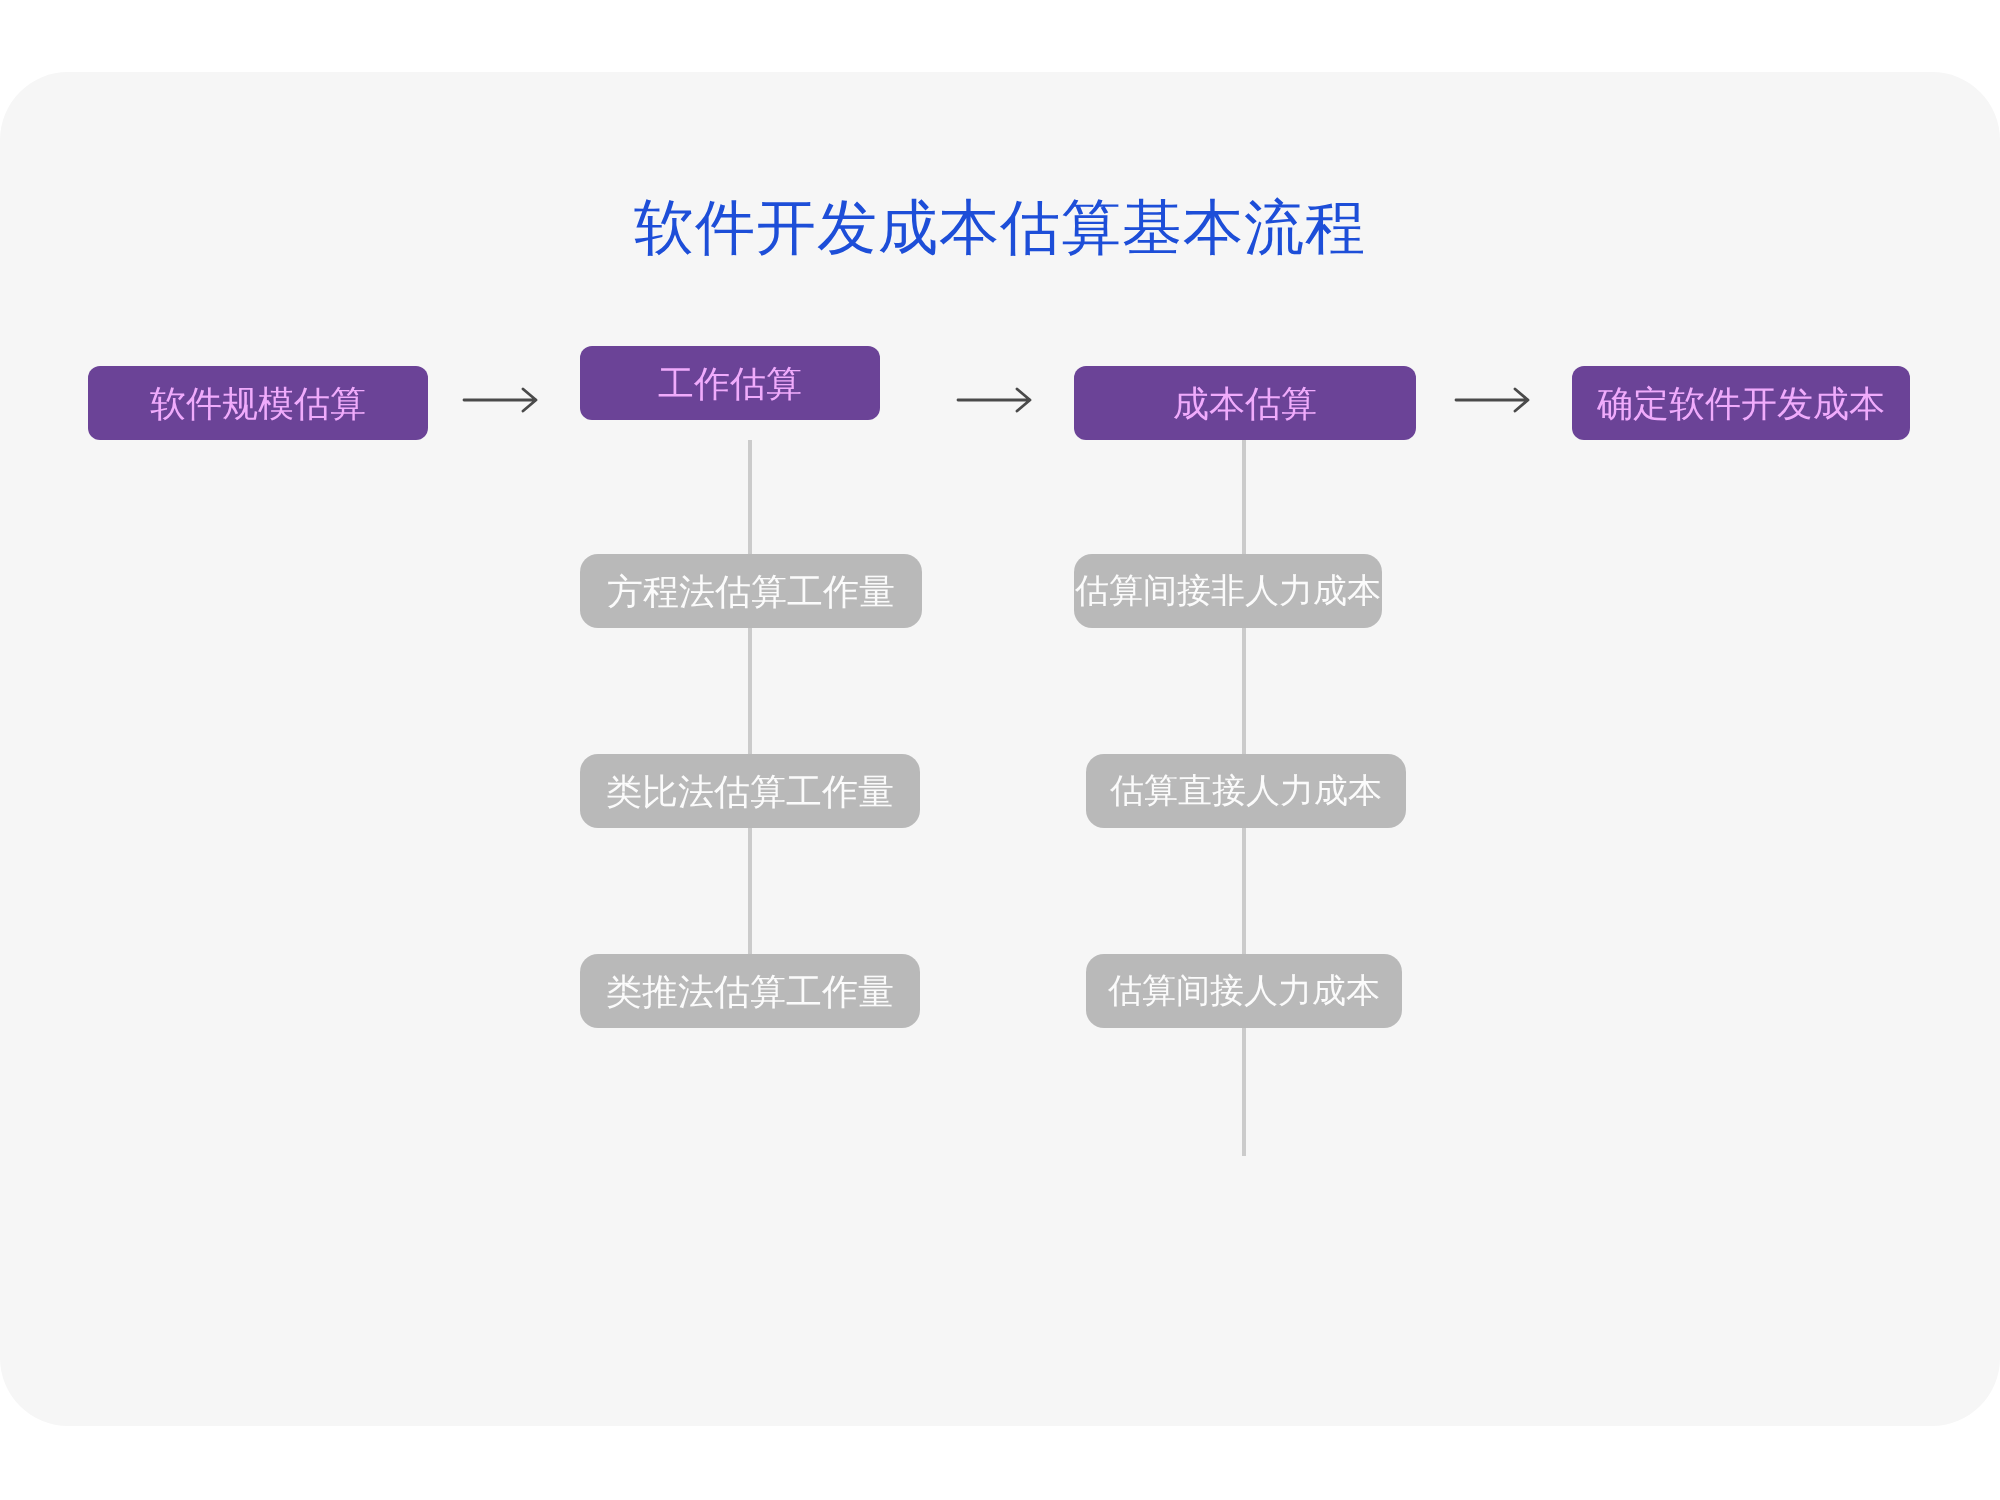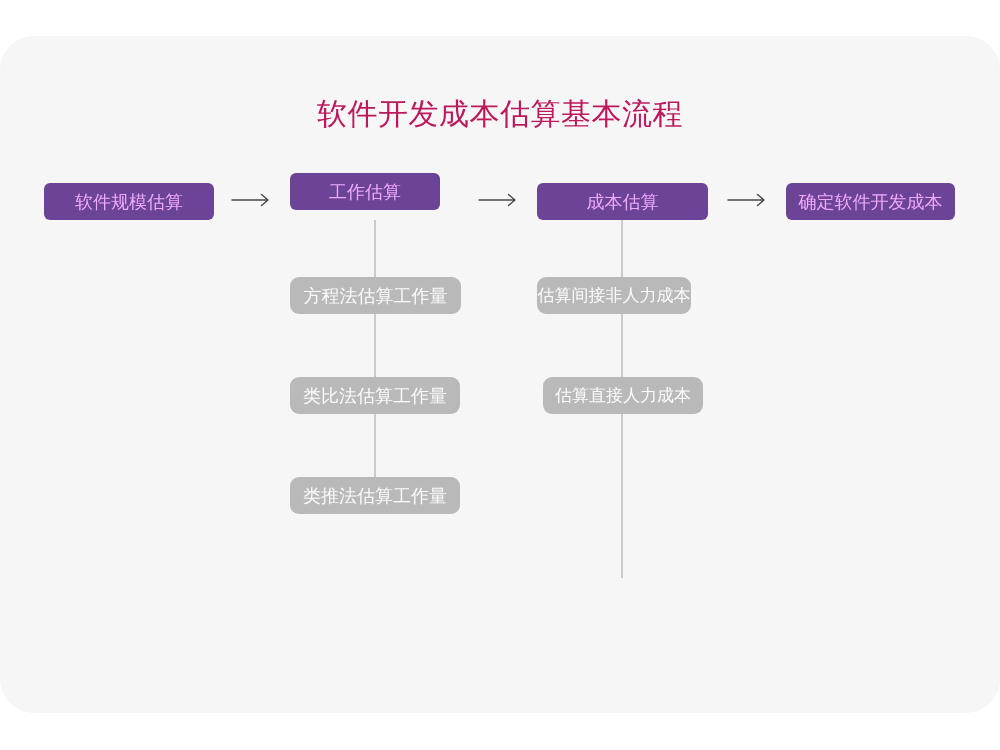--- a/index.html
+++ b/index.html
@@ -26,21 +26,21 @@
     z-index: 0;
   }
   .title {
     position: absolute;
     left: 0;
     top: 94px;
     width: 1000px;
     text-align: center;
     font-size: 30px;
     font-weight: 400;
-    color: #be185d;
+    color: #1d4ed8;
     letter-spacing: 0.5px;
     z-index: 2;
   }
   .vline {
     position: absolute;
     width: 2px;
     background: #cbcbcb;
     z-index: 1;
   }
   .vline-work { left: 374px; top: 220px; height: 258px; }
@@ -138,13 +138,16 @@
   <div class="node node-sub w3">
     <span>类推法估算工作量</span>
   </div>
 
   <div class="node node-sub c1">
     <span>估算间接非人力成本</span>
   </div>
   <div class="node node-sub c2">
     <span>估算直接人力成本</span>
   </div>
+  <div class="node node-sub c3">
+    <span>估算间接人力成本</span>
+  </div>
 </div>
 
 </body></html>

